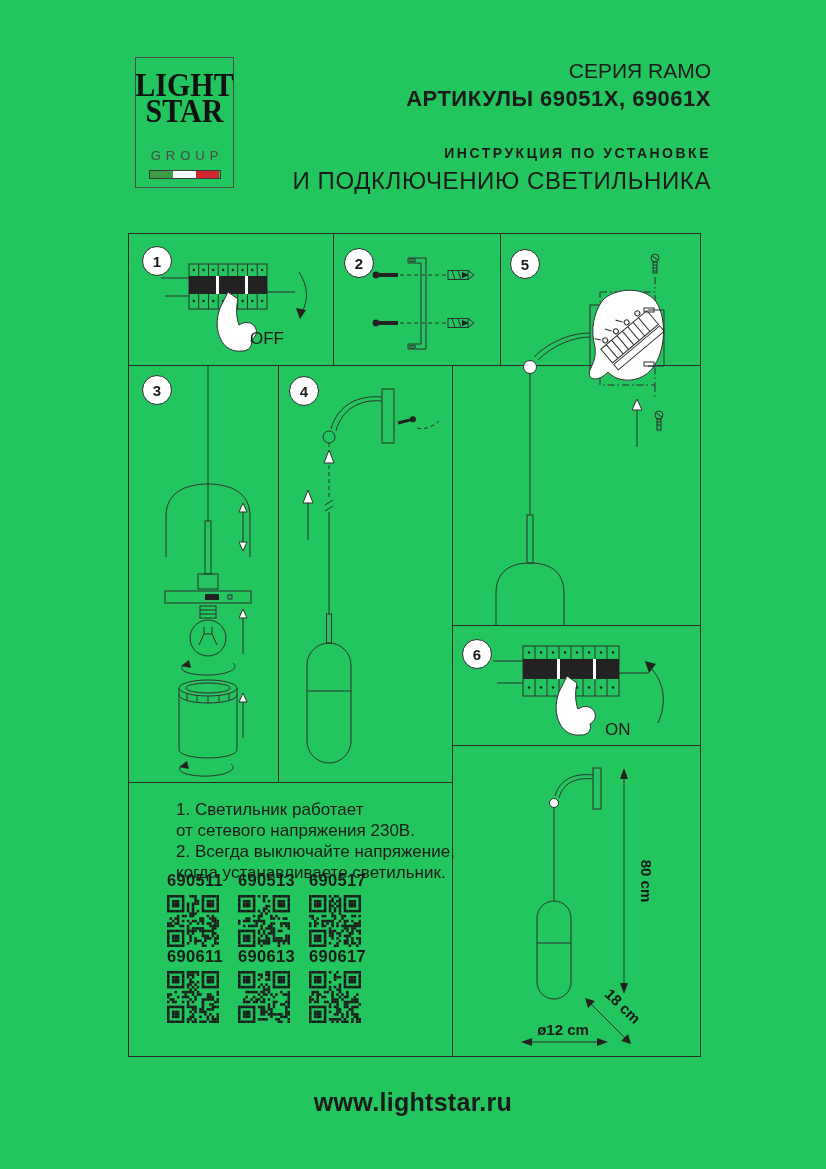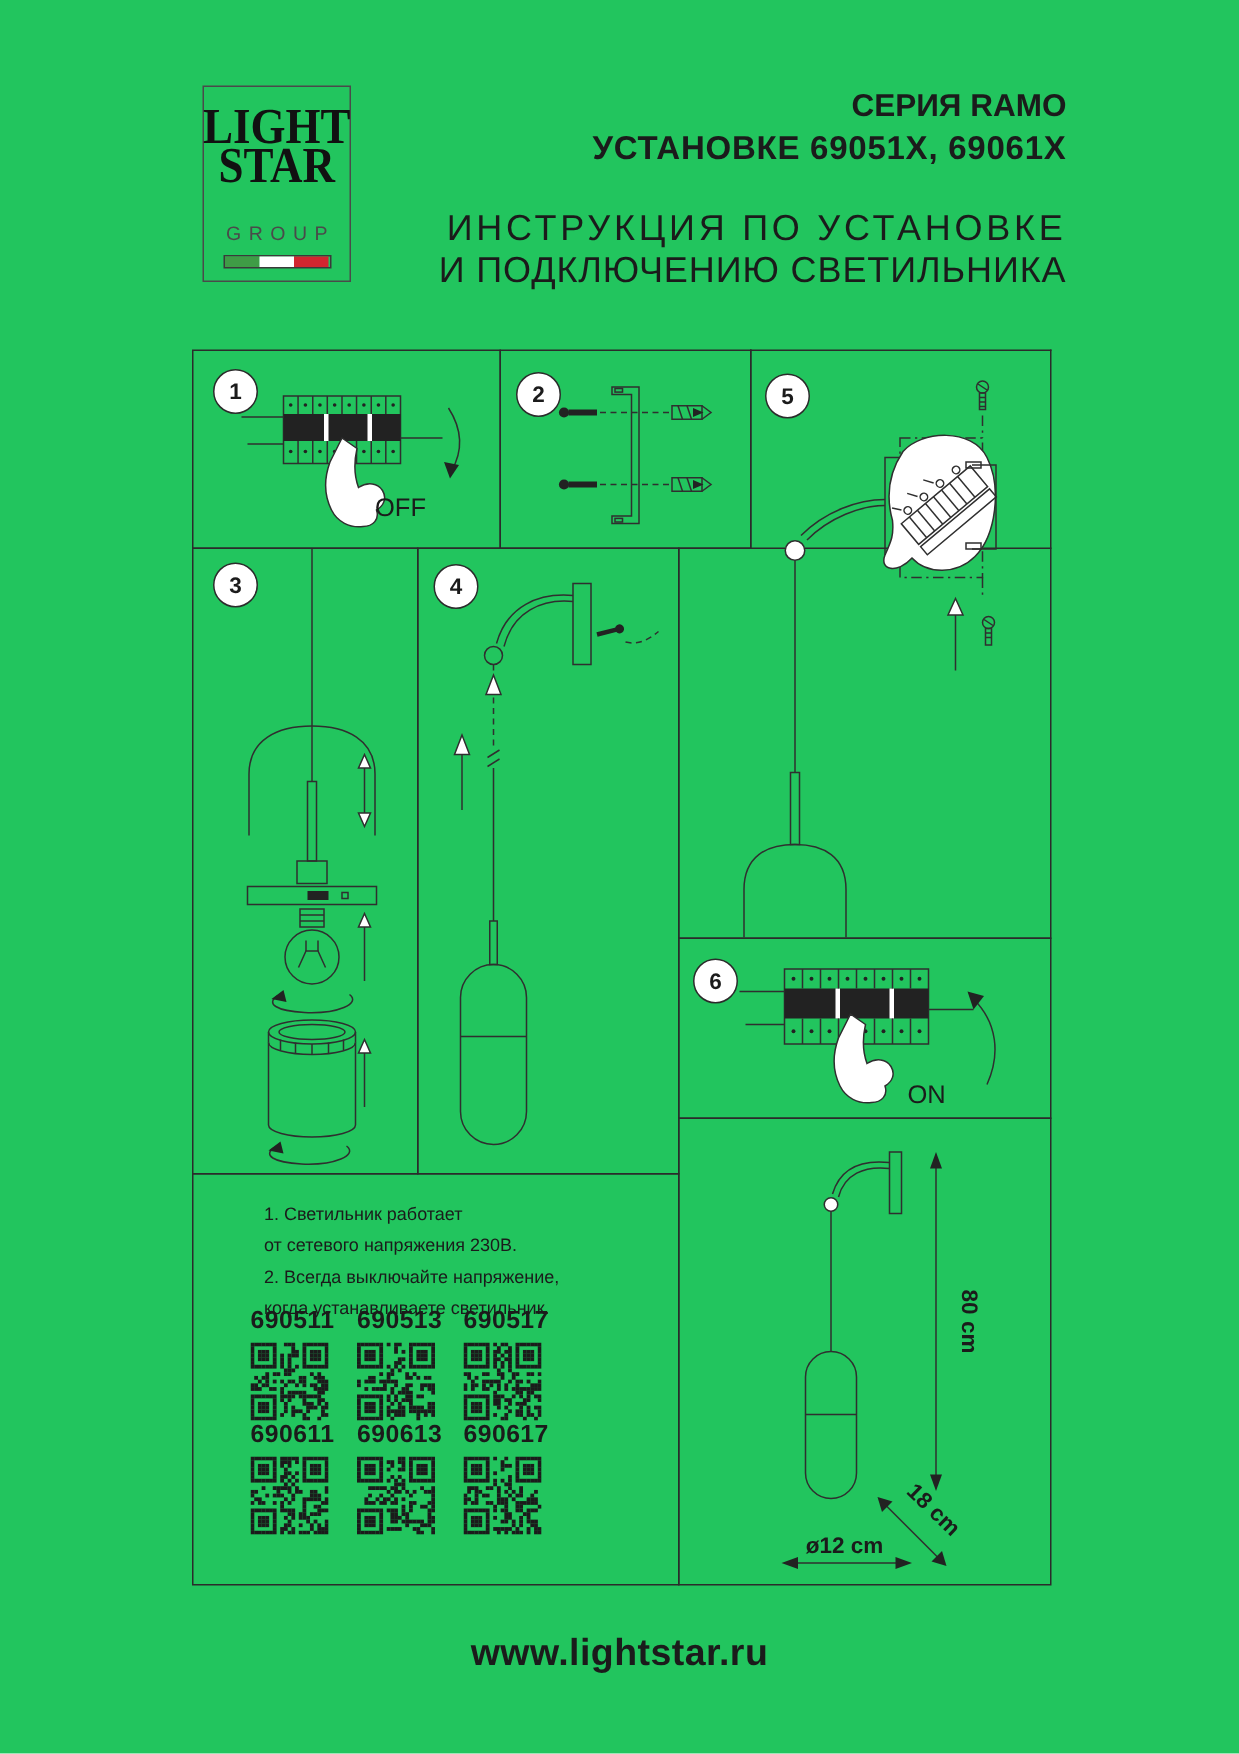--- a/index.html
+++ b/index.html
@@ -10,35 +10,35 @@
   .pnum{position:absolute;width:28px;height:28px;border:1.4px solid #2b2b2b;border-radius:50%;
         display:flex;align-items:center;justify-content:center;font-weight:bold;font-size:15px;background:#fff;z-index:3;}
   
   .logo{position:absolute;left:135px;top:57px;width:99px;height:131px;border:1px solid #4a4a4a;
         box-sizing:border-box;display:flex;flex-direction:column;align-items:center;justify-content:flex-start;padding-top:14px;}
   .logo .big{font-family:"Liberation Serif",serif;font-weight:bold;font-size:30px;line-height:26px;letter-spacing:0px;color:#111;transform:scaleY(1.12);}
   .logo .grp{font-size:13px;letter-spacing:5px;color:#4a4a4a;margin-top:24px;margin-left:5px;}
   .flag{margin-top:7px;width:72px;height:9px;border:1px solid #3a3a3a;display:flex;box-sizing:border-box;}
   .flag span{flex:1;height:100%;}
   .titleblock{position:absolute;top:57px;right:115px;text-align:right;}
-  .titleblock .t1{font-size:21px;font-weight:bold;line-height:27px;}
+  .titleblock .t1{font-size:21px;font-weight:normal;line-height:27px;}
   .titleblock .t2{font-size:22px;font-weight:bold;letter-spacing:0.5px;line-height:30px;}
   .titleblock .gap{height:25px;}
-  .titleblock .t3{font-size:24px;font-weight:normal;letter-spacing:2.5px;line-height:28px;}
+  .titleblock .t3{font-size:14px;font-weight:bold;letter-spacing:2.5px;line-height:28px;}
   .titleblock .t4{font-size:24px;font-weight:normal;letter-spacing:0.6px;line-height:28px;}
   
   svg .ln{stroke:#2f2f2f;stroke-width:1;fill:none;}
   svg .lnw{stroke:#2f2f2f;stroke-width:1;fill:#fff;}
   svg .fl{fill:#222;stroke:none;}
   svg .dash{stroke-dasharray:4 3;}
   svg .dashdot{stroke-dasharray:7 3 1.5 3;}
   svg text{font-family:"Liberation Sans",sans-serif;fill:#1b1b1b;}
   .stateword{position:absolute;font-weight:normal;font-size:17px;z-index:4;}
   
-  .notes{position:absolute;left:47px;top:16px;font-size:12px;line-height:21px;white-space:nowrap;}
+  .notes{position:absolute;left:47px;top:16px;font-size:17px;line-height:21px;white-space:nowrap;}
   .articles-grid{position:absolute;left:38px;top:88px;display:grid;grid-template-columns:repeat(3,71px);}
   .article-cell{width:71px;}
   .art-code{font-size:16.5px;font-weight:bold;letter-spacing:0.3px;margin-bottom:5px;}
   .qr{width:52px;height:52px;}
   .footer{position:absolute;left:0;top:1088px;width:826px;text-align:center;font-size:25px;font-weight:bold;letter-spacing:0.3px;}
 </style>
 </head>
 <body>
 
 <div class="page">
@@ -49,21 +49,21 @@
     <div class="grp">GROUP</div>
     <div class="flag">
       <span style="background: rgb(63, 156, 70);"></span>
       <span style="background: rgb(255, 255, 255);"></span>
       <span style="background: rgb(210, 38, 48);"></span>
     </div>
   </div>
 
   <div class="titleblock">
     <div class="t1">СЕРИЯ RAMO</div>
-    <div class="t2">УСТАНОВКЕ 69051X, 69061X</div>
+    <div class="t2">АРТИКУЛЫ 69051X, 69061X</div>
     <div class="gap"></div>
     <div class="t3">ИНСТРУКЦИЯ ПО УСТАНОВКЕ</div>
     <div class="t4">И ПОДКЛЮЧЕНИЮ СВЕТИЛЬНИКА</div>
   </div>
 
   <div class="box" style="left:128px;top:233px;width:206px;height:133px;">
     <div class="pnum" style="left:13px;top:12px;">1</div>
     <span class="stateword" style="left:121px;top:95px;">OFF</span>
     <svg width="204" height="131" viewBox="0 0 204 131">
       <defs>

